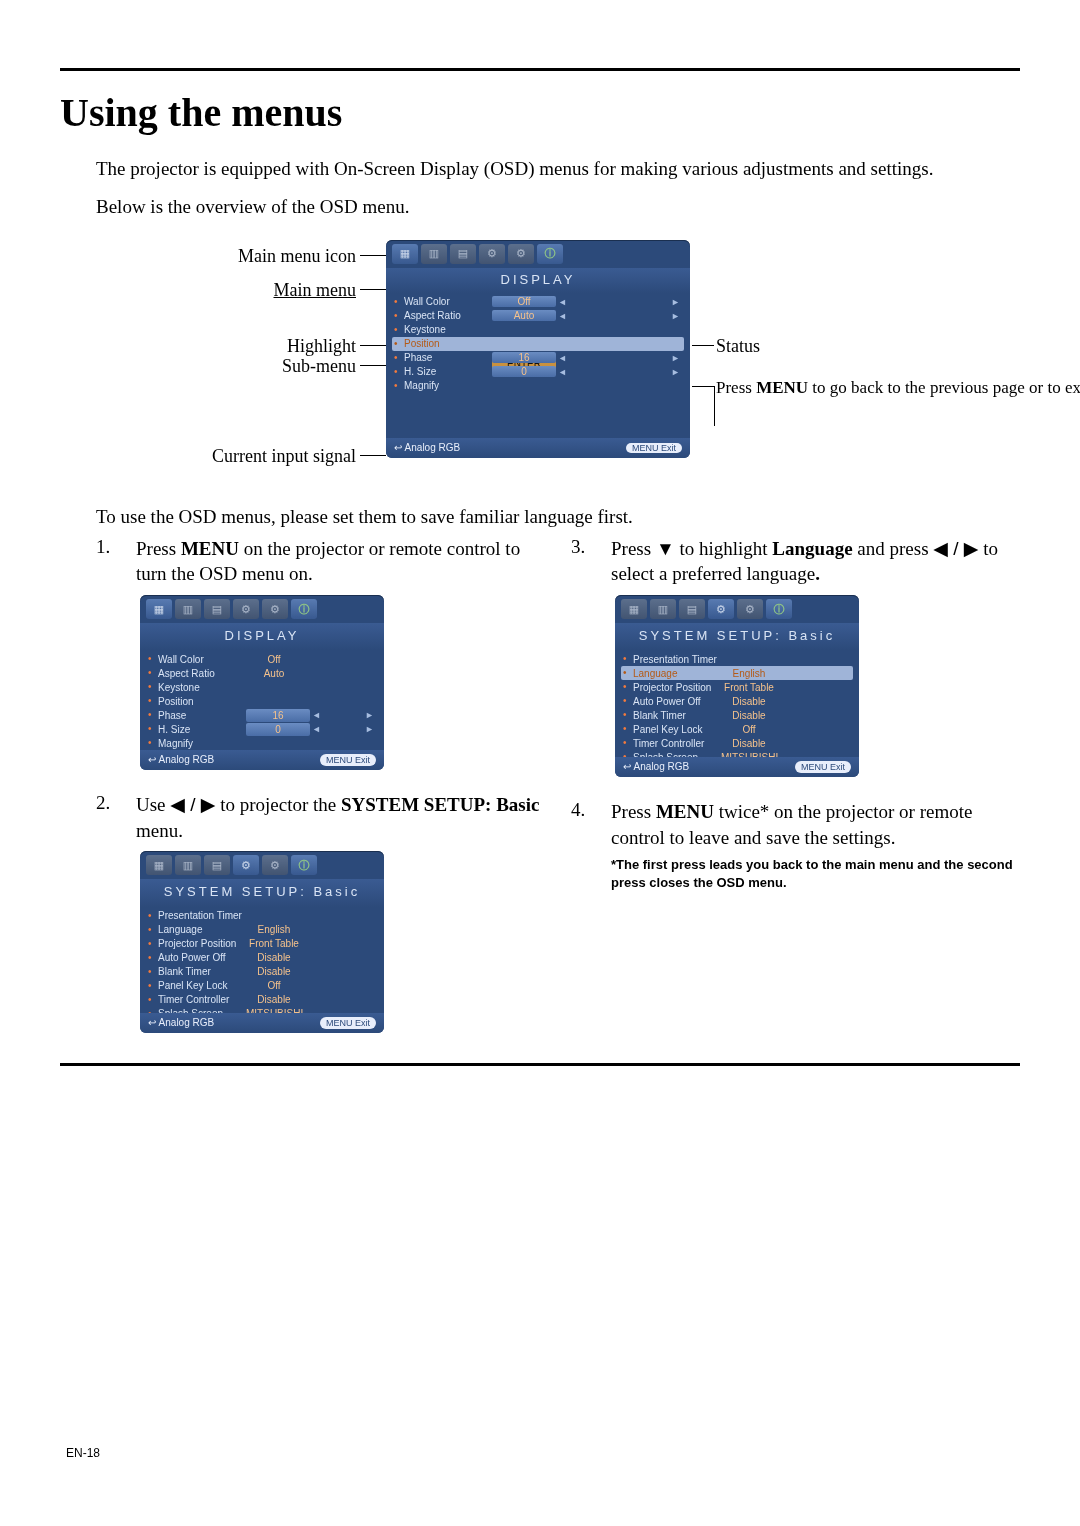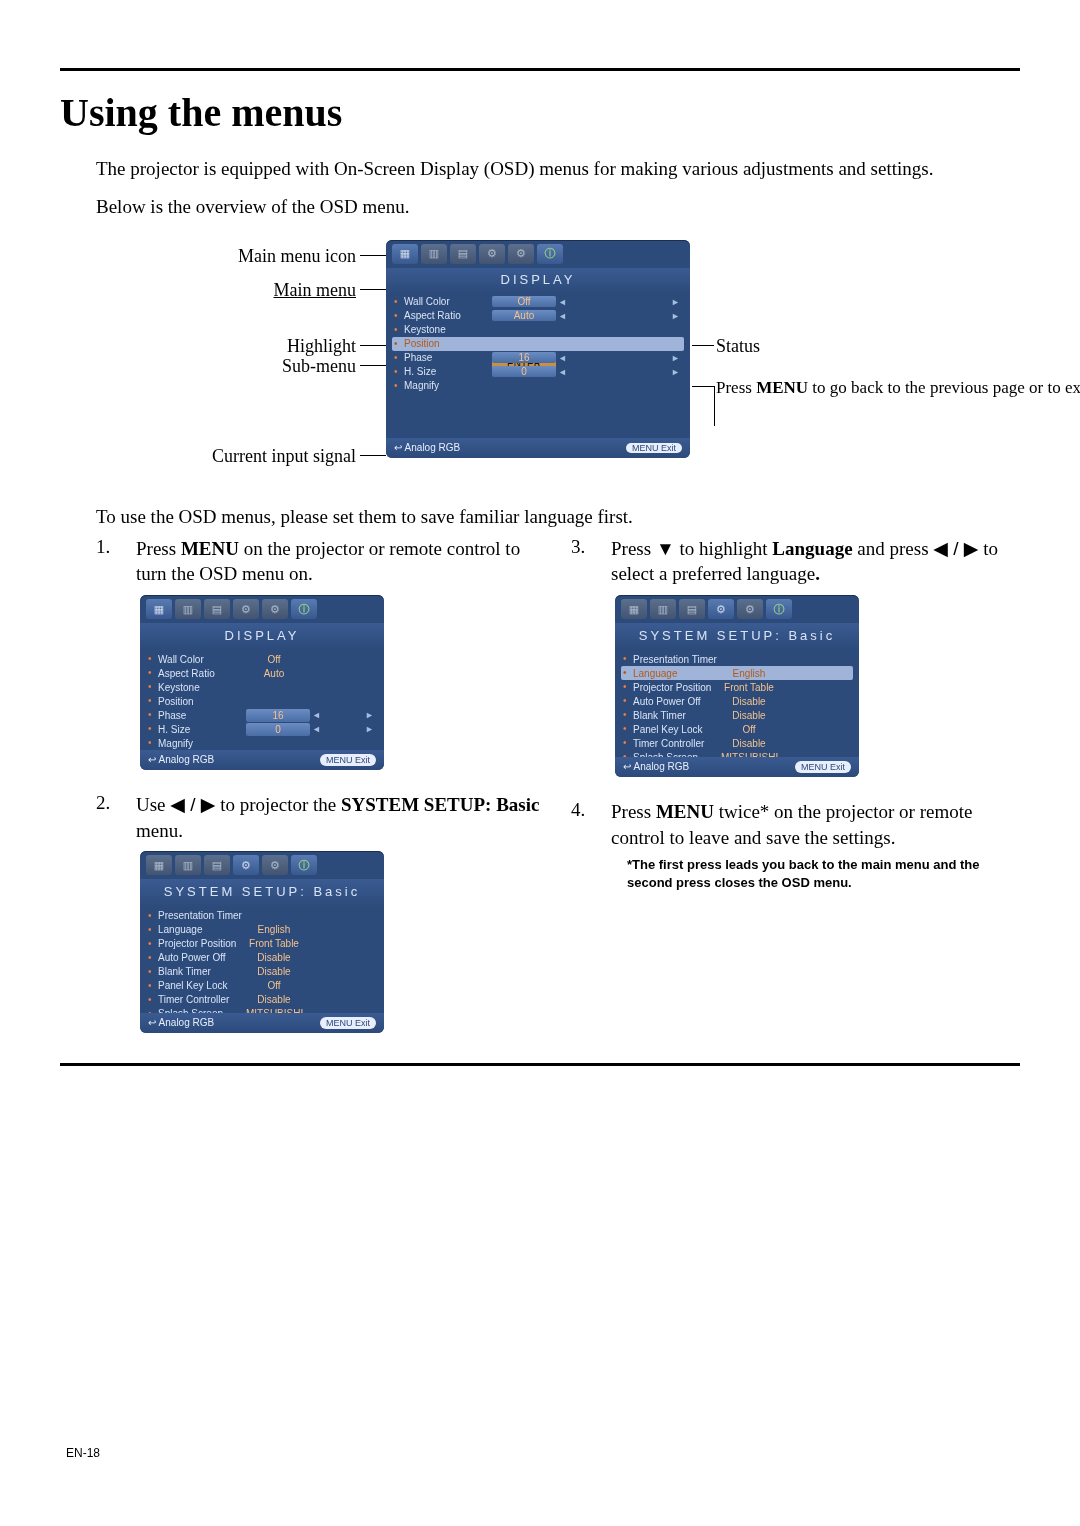--- a/index.html
+++ b/index.html
@@ -139,21 +139,21 @@
 
   .embed {
     width: 244px; height: 175px;
     margin: 8px 0 8px 4px;
   }
   .embed.small { height: 182px; }
 
   .footnote {
     font-family: Arial, Helvetica, sans-serif;
     font-size: 13px; font-weight: bold;
-    margin: 6px 0 0 16px;
+    margin: 6px 0 0 0;
   }
 
   .hr-bottom {
     height: 3px; background:#000;
     margin-top: 8px;
   }
 
   .pagefoot {
     position: absolute;
     left: 66px; bottom: 66px;

